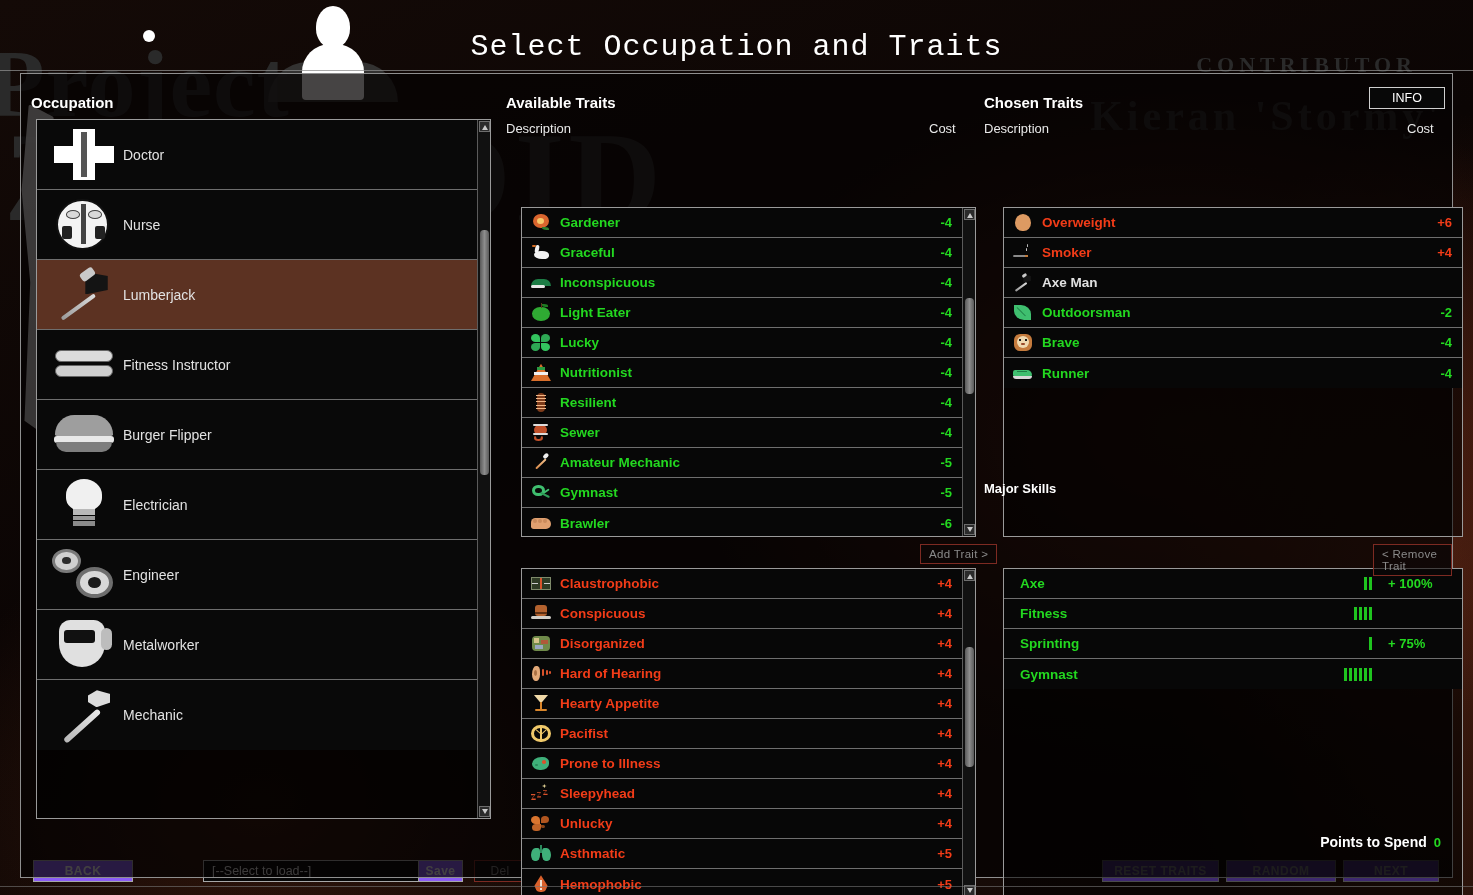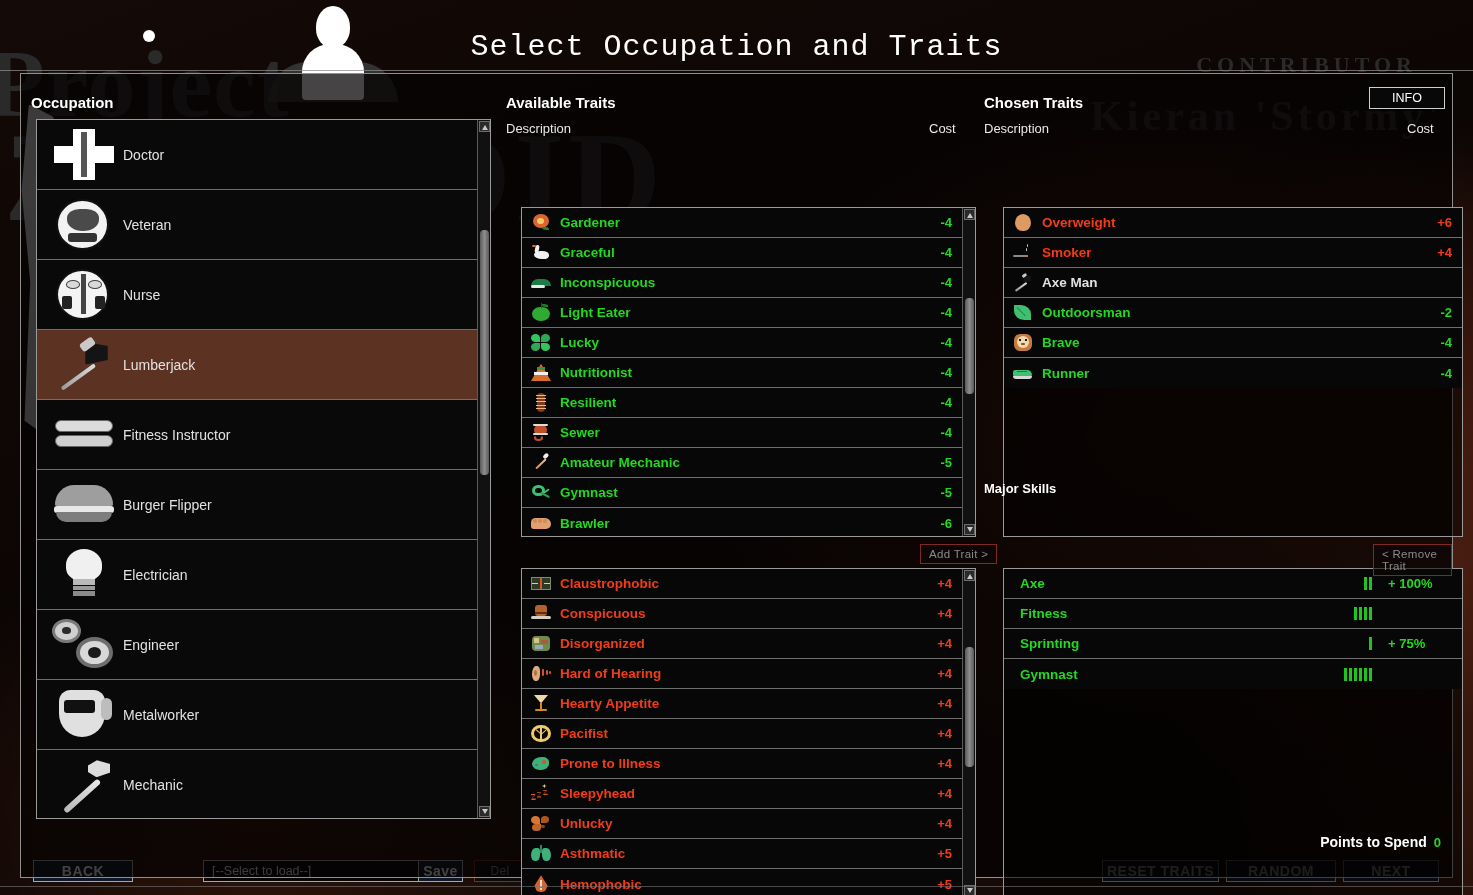--- a/index.html
+++ b/index.html
@@ -137,22 +137,22 @@
   
   .btn {
     position:absolute; display:flex; align-items:center; justify-content:center;
     font-size:12px; letter-spacing:.3px;
   }
   .btn-outline-red {
     border:1px solid #7d2a22; color:#8a8a8a; background:rgba(12,6,6,.6);
     padding:3px 8px; font-size:11.5px;
   }
   .btn-box {
-    border:1px solid #a7a7a7; background:#0f172a; color:#f0f0f0;
-    font-size:14px; font-weight:bold; letter-spacing:.5px;
+    border:1px solid #a7a7a7; background:#8b5cf6; color:#f0f0f0;
+    font-size:12px; font-weight:bold; letter-spacing:.5px;
   }
   #add-trait-pos { left:899px; top:470px; }
   #remove-trait  { left:1352px; top:470px; }
 
   #info-btn {
     position:absolute; left:1369px; top:87px; width:76px; height:22px;
     border:1px solid #cfcfcf; background:#080808; color:#fff;
     font-size:12.5px; display:flex; align-items:center; justify-content:center;
     z-index:7;
   }
@@ -217,30 +217,20 @@
               <span style="position: absolute; left: 34%; top: 4%; width: 32%; height: 92%; background: rgb(255, 255, 255);"></span>
               <span style="position: absolute; left: 4%; top: 34%; width: 92%; height: 32%; background: rgb(255, 255, 255);"></span>
               <span style="position: absolute; left: 46%; top: 10%; width: 8%; height: 80%; background: rgb(85, 85, 85);"></span>
             </span>
           </span>
           <span class="occ-label">Doctor</span>
         </div>
         <div class="row occ-row">
           <span class="occ-icon">
             <span class="ico" style="position: relative; display: block; width: 100%; height: 100%;">
-              <span style="position: absolute; left: 8%; top: 4%; width: 80%; height: 92%; border-radius: 50%; background: rgb(242, 242, 242); border: 2px solid rgb(17, 17, 17);"></span>
-              <span style="position: absolute; left: 24%; top: 22%; width: 48%; height: 40%; background: rgb(74, 74, 74); border-radius: 40% 40% 50% 50%;"></span>
-              <span style="position: absolute; left: 26%; top: 66%; width: 44%; height: 16%; background: rgb(51, 51, 51); border-radius: 3px;"></span>
-            </span>
-          </span>
-          <span class="occ-label">Veteran</span>
-        </div>
-        <div class="row occ-row">
-          <span class="occ-icon">
-            <span class="ico" style="position: relative; display: block; width: 100%; height: 100%;">
               <span style="position: absolute; left: 8%; top: 4%; width: 80%; height: 92%; border-radius: 50%; background: rgb(244, 244, 244); border: 2px solid rgb(17, 17, 17);"></span>
               <span style="position: absolute; left: 46%; top: 14%; width: 7%; height: 70%; background: rgb(68, 68, 68);"></span>
               <span style="position: absolute; left: 22%; top: 24%; width: 22%; height: 16%; background: rgb(217, 217, 217); border: 1px solid rgb(68, 68, 68); border-radius: 50%;"></span>
               <span style="position: absolute; left: 56%; top: 24%; width: 22%; height: 16%; background: rgb(217, 217, 217); border: 1px solid rgb(68, 68, 68); border-radius: 50%;"></span>
               <span style="position: absolute; left: 16%; top: 52%; width: 16%; height: 24%; background: rgb(34, 34, 34); border-radius: 2px;"></span>
               <span style="position: absolute; left: 66%; top: 52%; width: 16%; height: 24%; background: rgb(34, 34, 34); border-radius: 2px;"></span>
             </span>
           </span>
           <span class="occ-label">Nurse</span>
         </div>

